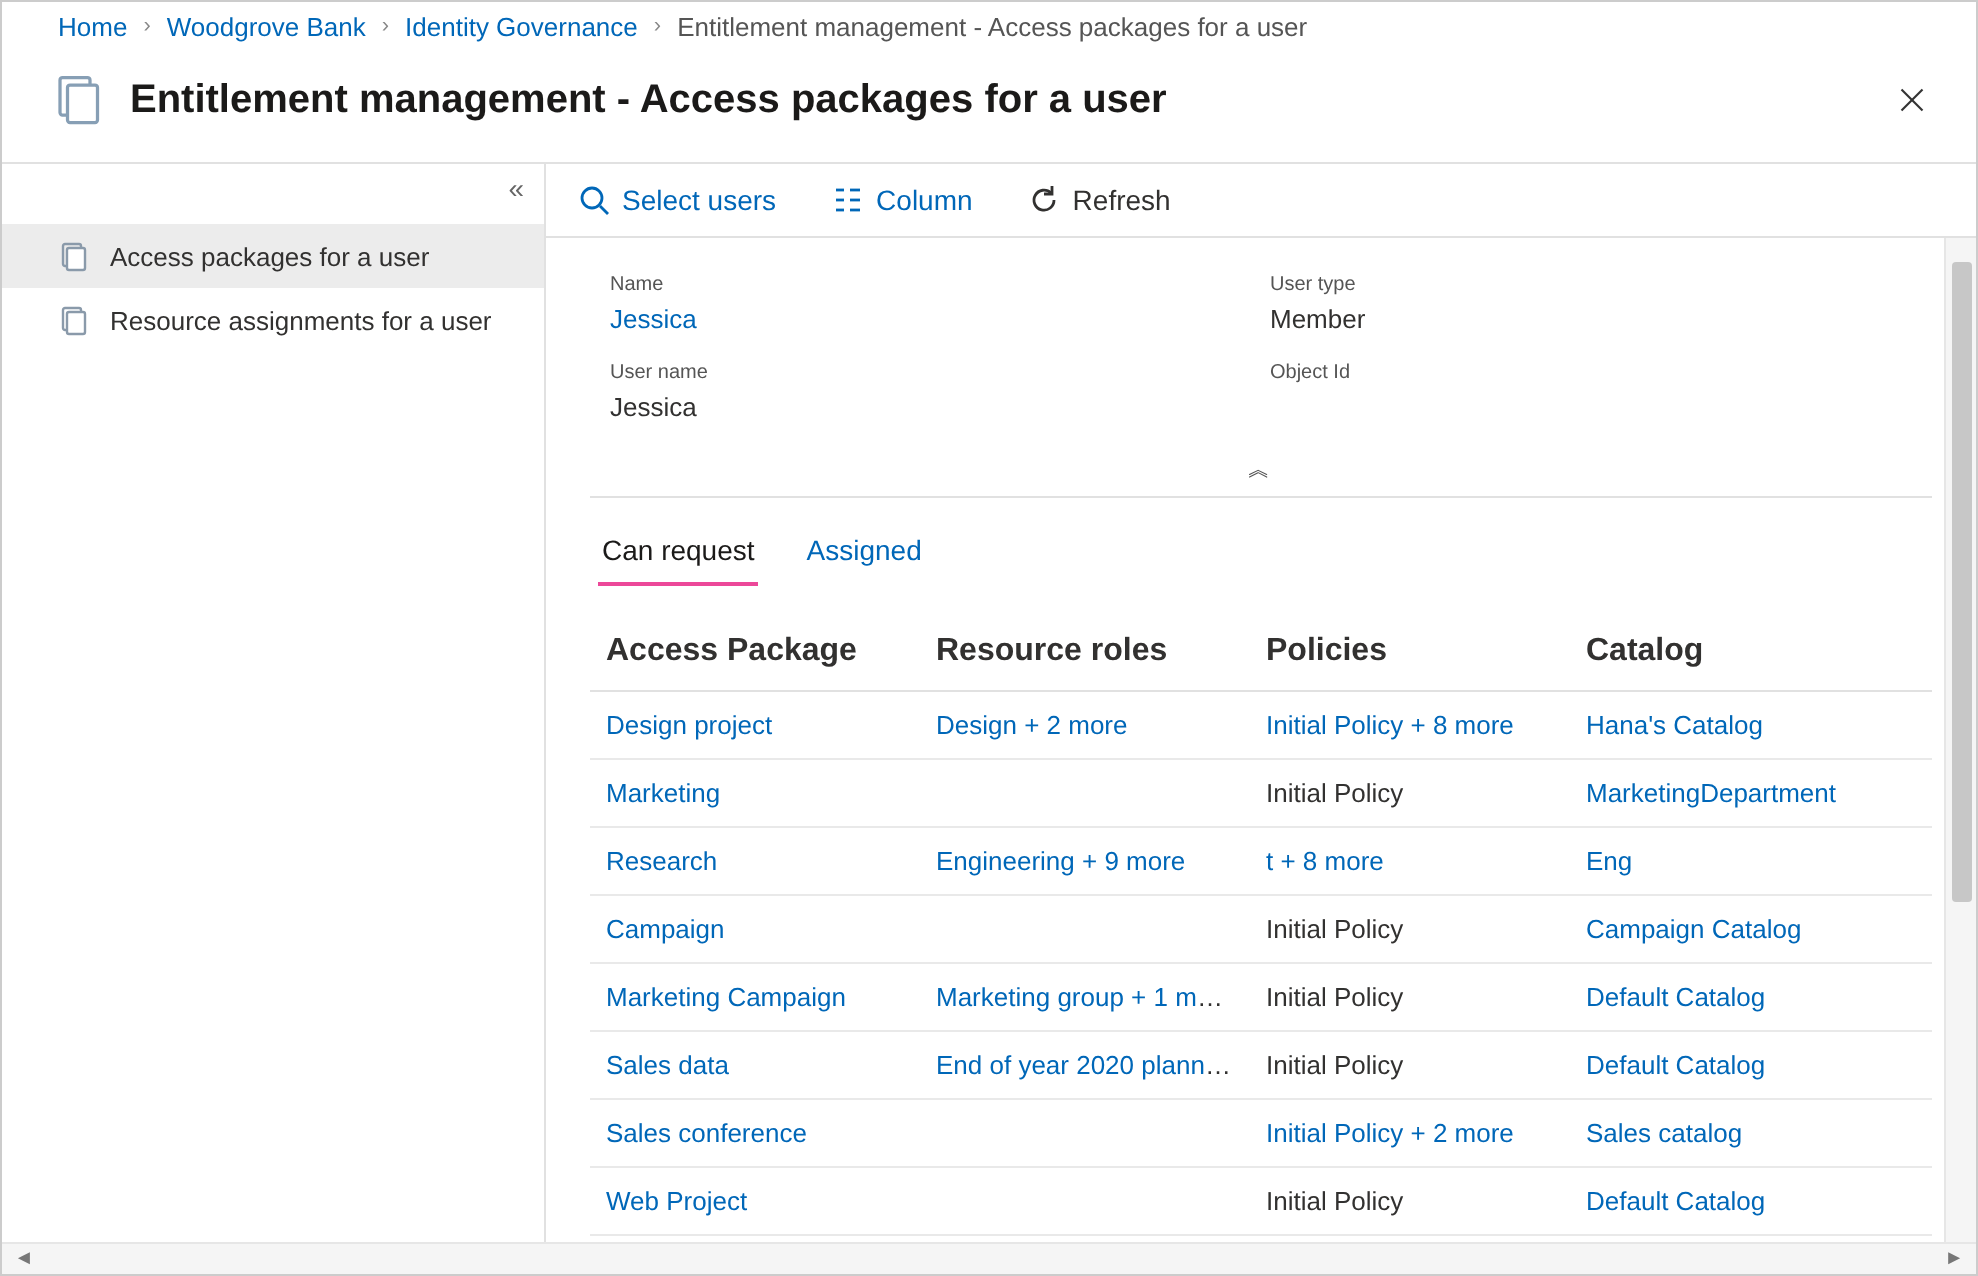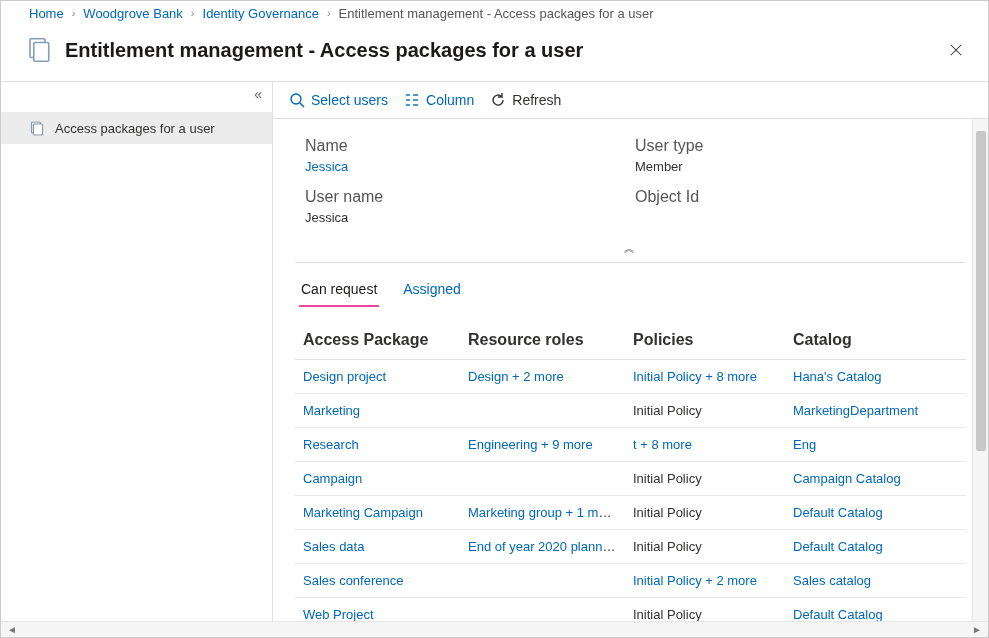--- a/index.html
+++ b/index.html
@@ -102,21 +102,21 @@
   .main {
     flex: 1;
     display: flex; flex-direction: column;
     min-width: 0;
     position: relative;
   }
 
   
   .toolbar {
     display: flex; align-items: center;
-    gap: 16px;
+    gap: 28px;
     padding: 10px 16px;
     font-size: 14px;
     color: #0067b8;
   }
   .toolbar .toolitem {
     display: flex; align-items: center;
     gap: 6px;
     cursor: pointer;
   }
   .toolbar .toolitem svg { width: 16px; height: 16px; }
@@ -134,21 +134,21 @@
   
   .user-info {
     display: grid;
     grid-template-columns: 320px 1fr;
     column-gap: 10px;
     row-gap: 14px;
     padding: 18px 10px 6px 10px;
   }
   .info-cell .label {
     color: #555;
-    font-size: 16px;
+    font-size: 10px;
     margin-bottom: 4px;
   }
   .info-cell .value { font-size: 13px; color: #323130; }
   .info-cell .value.link { color: #0067b8; cursor: pointer; }
 
   .collapser {
     text-align: center;
     color: #555;
     font-size: 11px;
     padding: 4px 0 6px 0;
@@ -270,20 +270,29 @@
       <div id="sidebar-items">
           <div class="nav-item active">
             <span class="nav-icon">
               <svg viewBox="0 0 16 16" width="16" height="16" fill="none" stroke="currentColor" stroke-width="1.2">
                 <rect x="2.5" y="2" width="9" height="11" rx="1"></rect>
                 <rect x="4.5" y="4" width="9" height="11" rx="1" fill="#fff"></rect>
               </svg>
             </span>
             <span>Access packages for a user</span>
           </div>
+          <div class="nav-item">
+            <span class="nav-icon">
+              <svg viewBox="0 0 16 16" width="16" height="16" fill="none" stroke="currentColor" stroke-width="1.2">
+                <rect x="2.5" y="2" width="9" height="11" rx="1"></rect>
+                <rect x="4.5" y="4" width="9" height="11" rx="1" fill="#fff"></rect>
+              </svg>
+            </span>
+            <span>Resource assignments for a user</span>
+          </div>
         </div>
     </div>
 
     <div class="main">
 
       <div class="toolbar">
         <div class="toolitem">
           <svg viewBox="0 0 16 16" fill="none" stroke="#0067b8" stroke-width="1.4">
               <circle cx="7" cy="7" r="5"></circle>
               <line x1="11" y1="11" x2="15" y2="15"></line>

